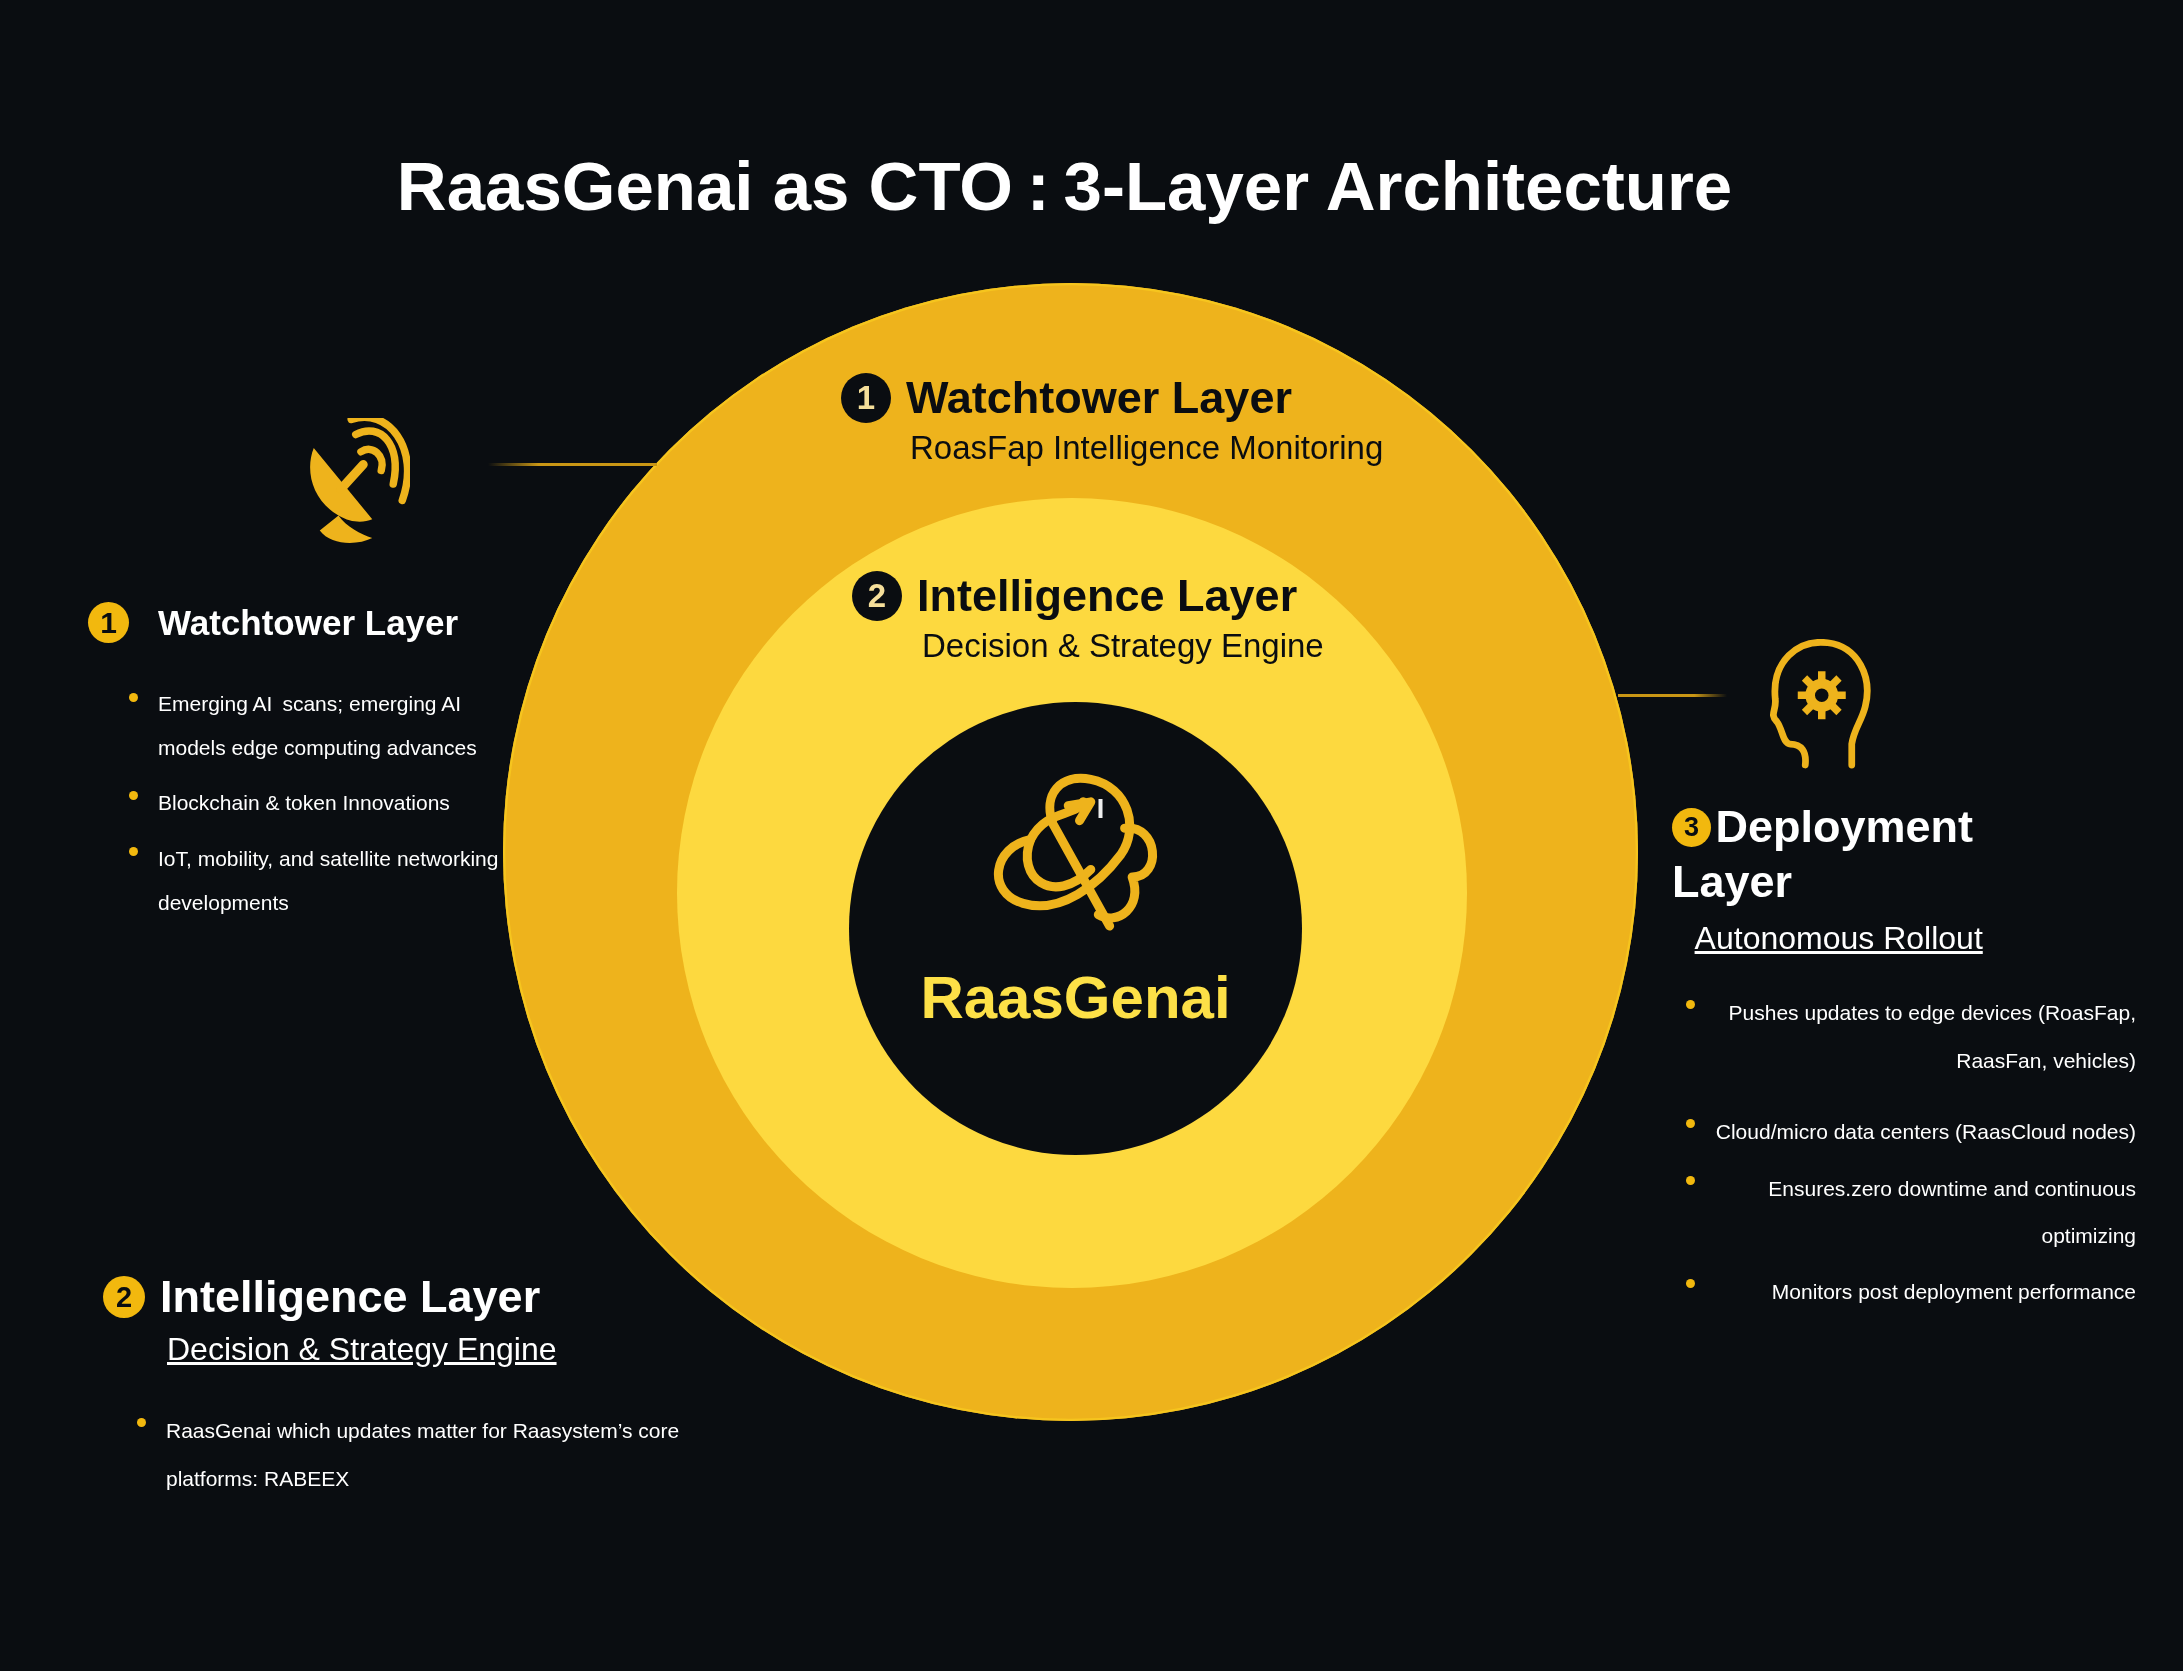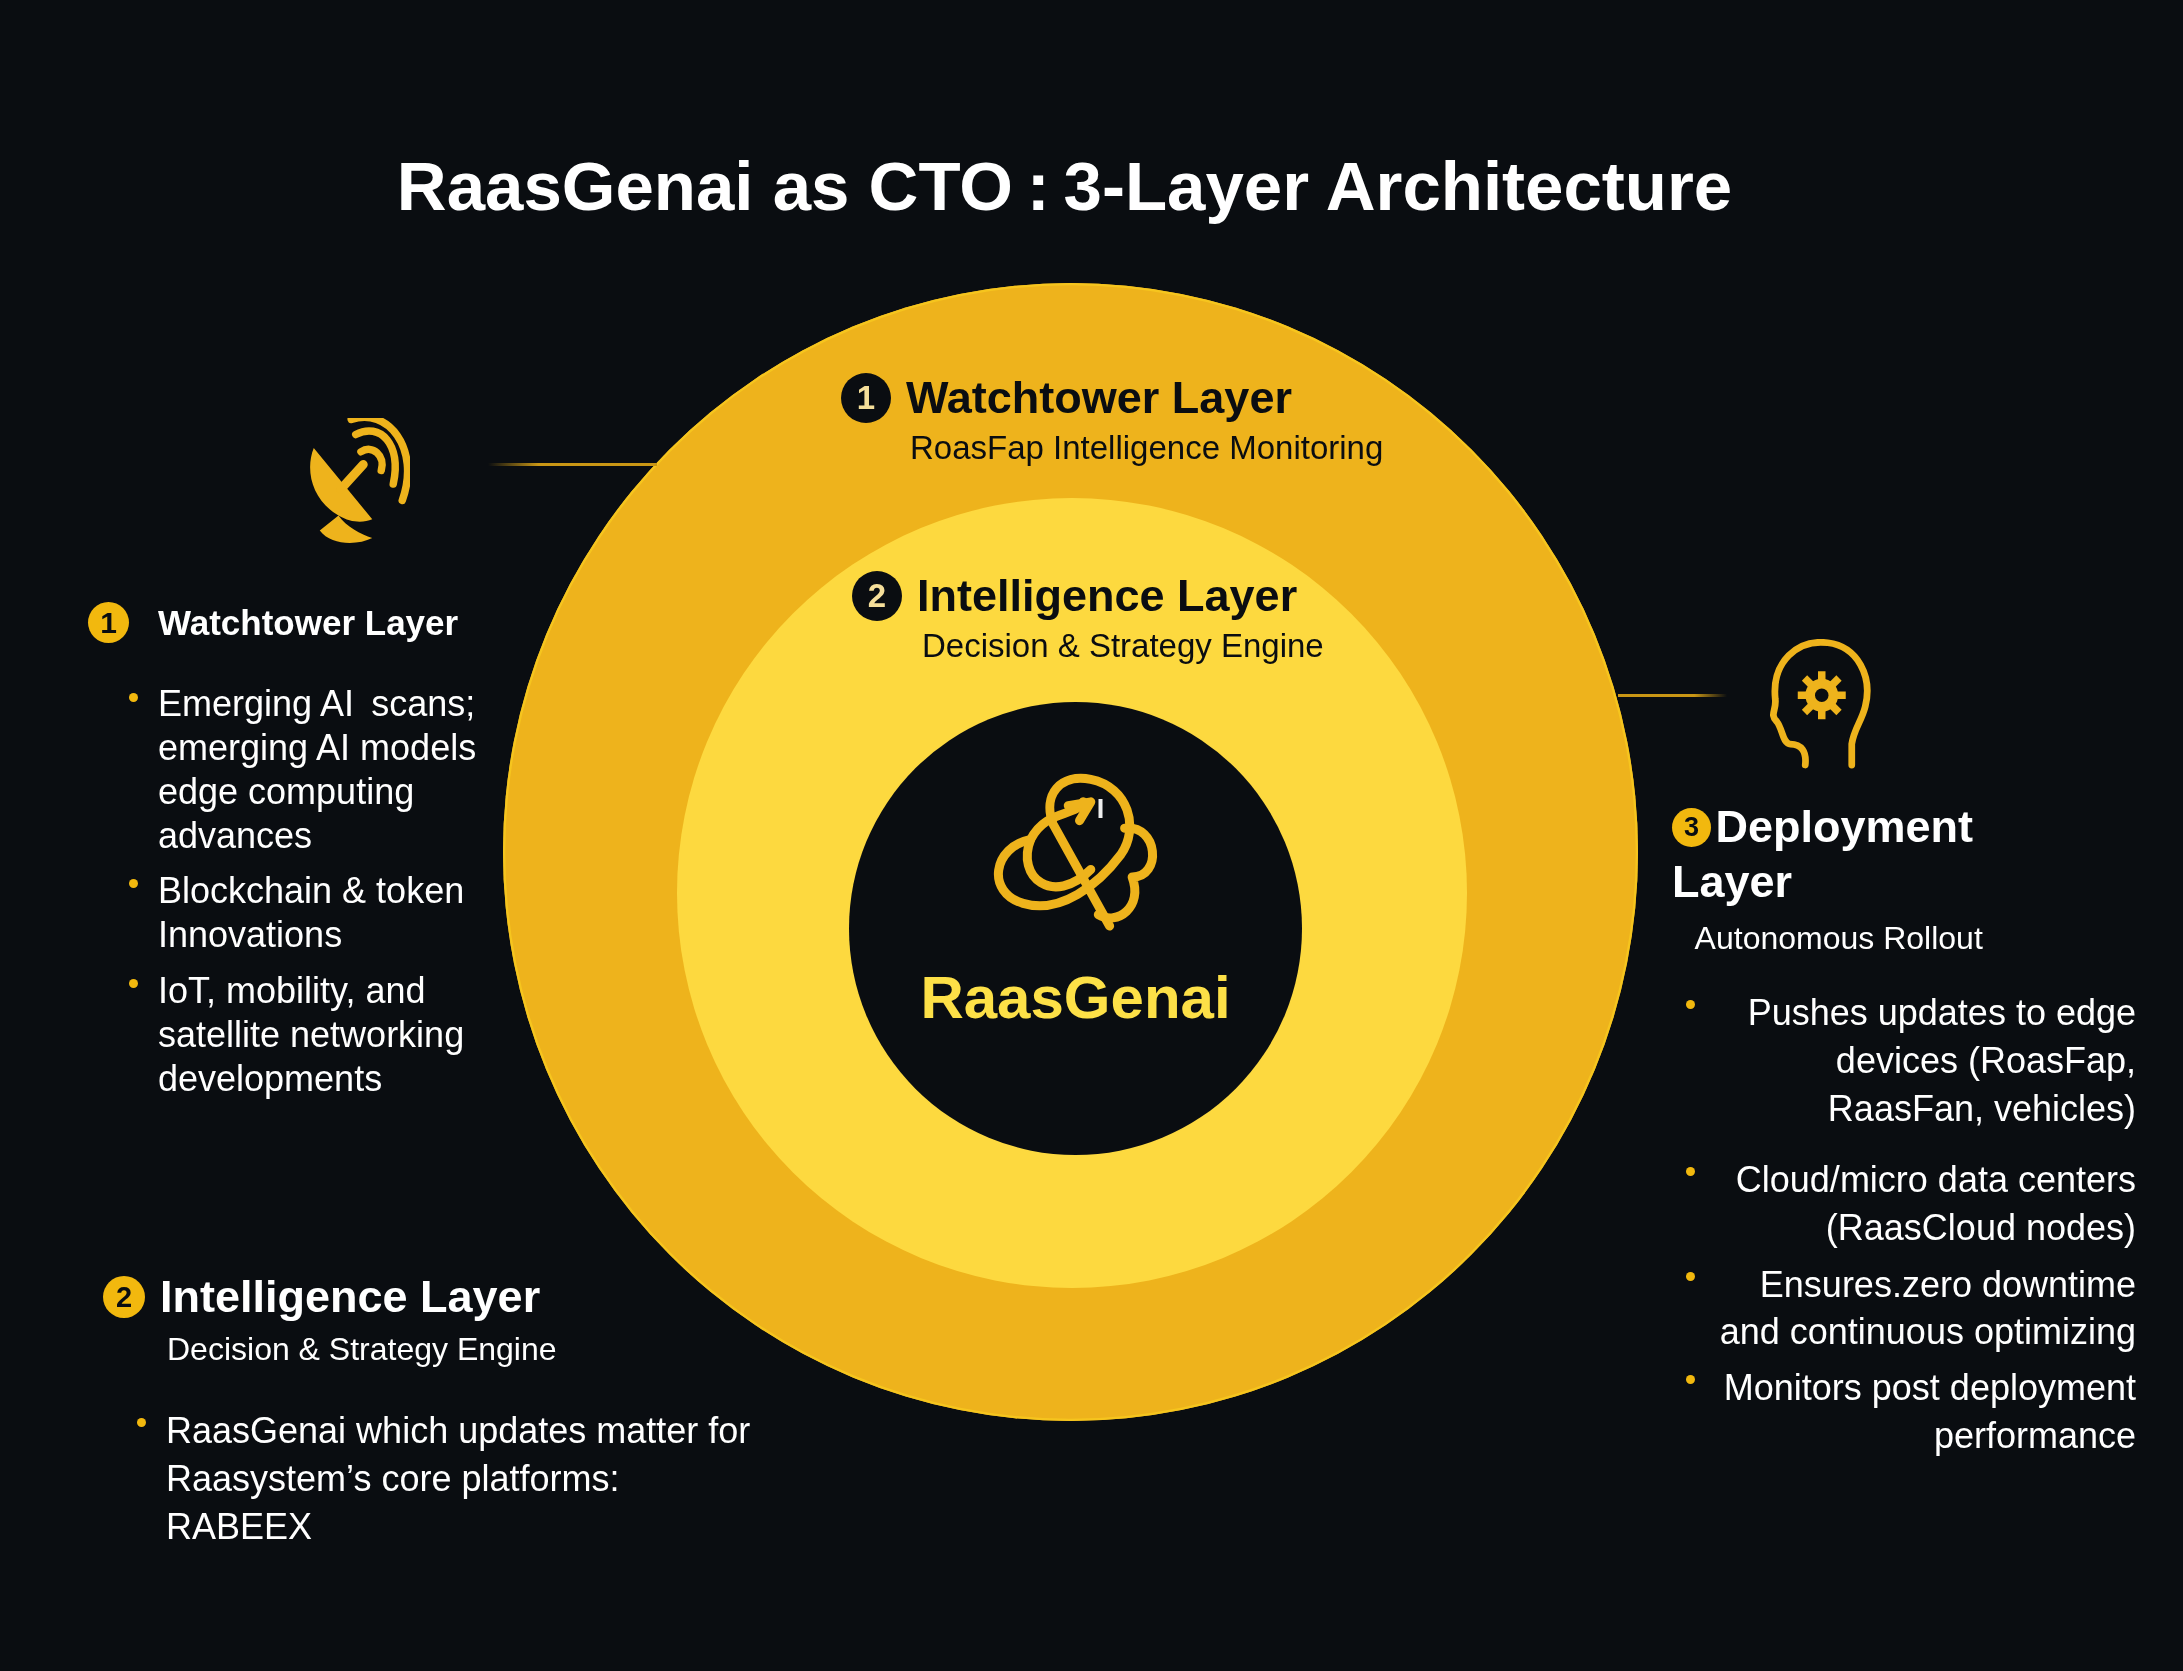--- a/index.html
+++ b/index.html
@@ -75,26 +75,26 @@
 
     
     .num-yellow {
       border-radius: 50%;
       background: #f2b80e; color: #0a0d11;
       font-weight: 700;
       display: flex; align-items: center; justify-content: center;
       flex-shrink: 0;
     }
     .side-head { display: flex; align-items: center; font-weight: 700; color: #ffffff; }
-    .side-sub { color: #ffffff; font-weight: 500; }
+    .side-sub { color: #ffffff; font-weight: 500; text-decoration: underline; }
     .bullets { list-style: none; margin: 0; padding: 0; }
     .bullets li {
       position: relative;
       color: #ffffff;
-      font-size: 36px;
+      font-size: 21px;
       line-height: 44px;
     }
     .bullets li .dot {
       position: absolute;
       left: -29px; top: 10.5px;
       width: 9px; height: 9px;
       border-radius: 50%;
       background: #f2b80e;
     }
   </style>

